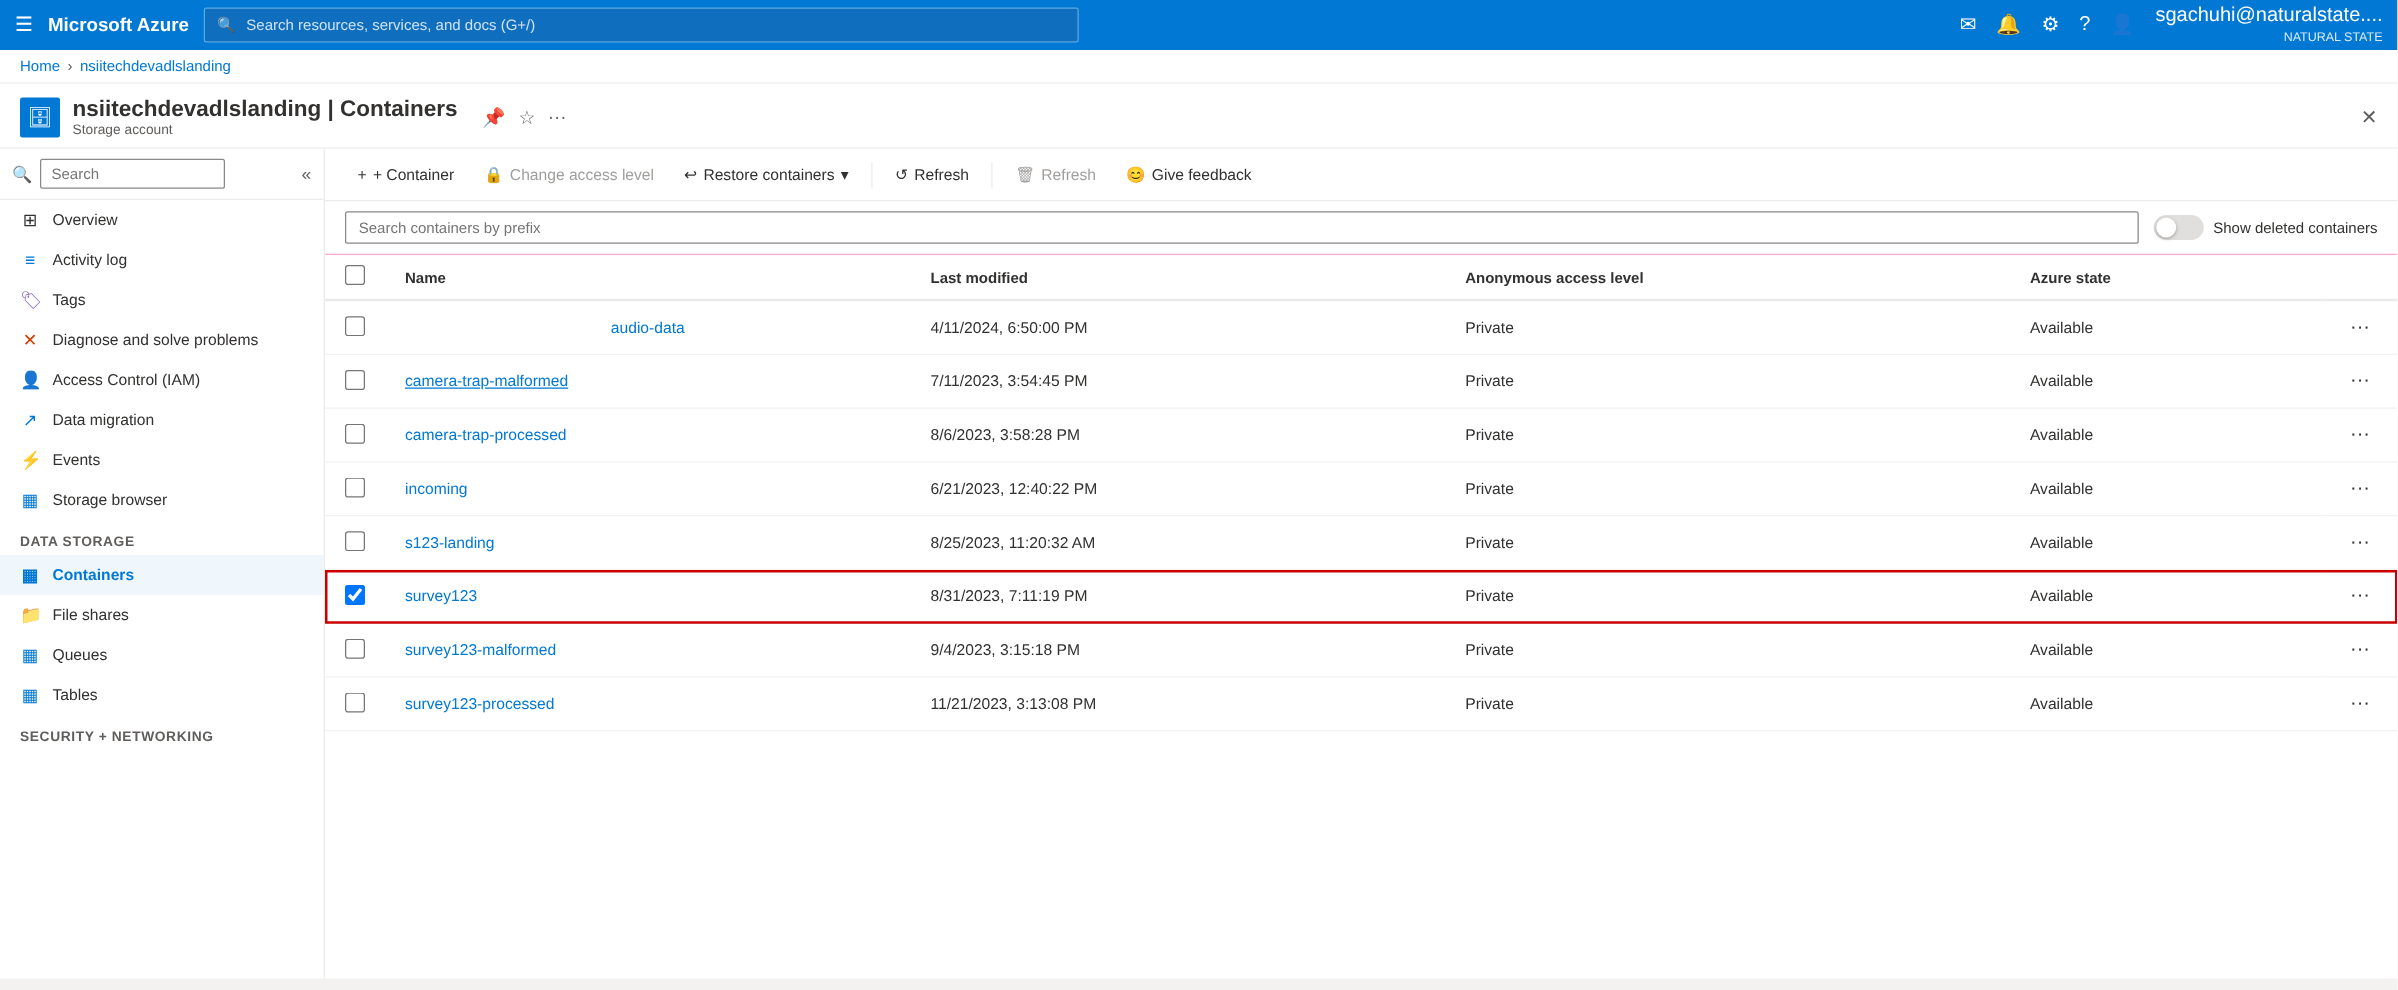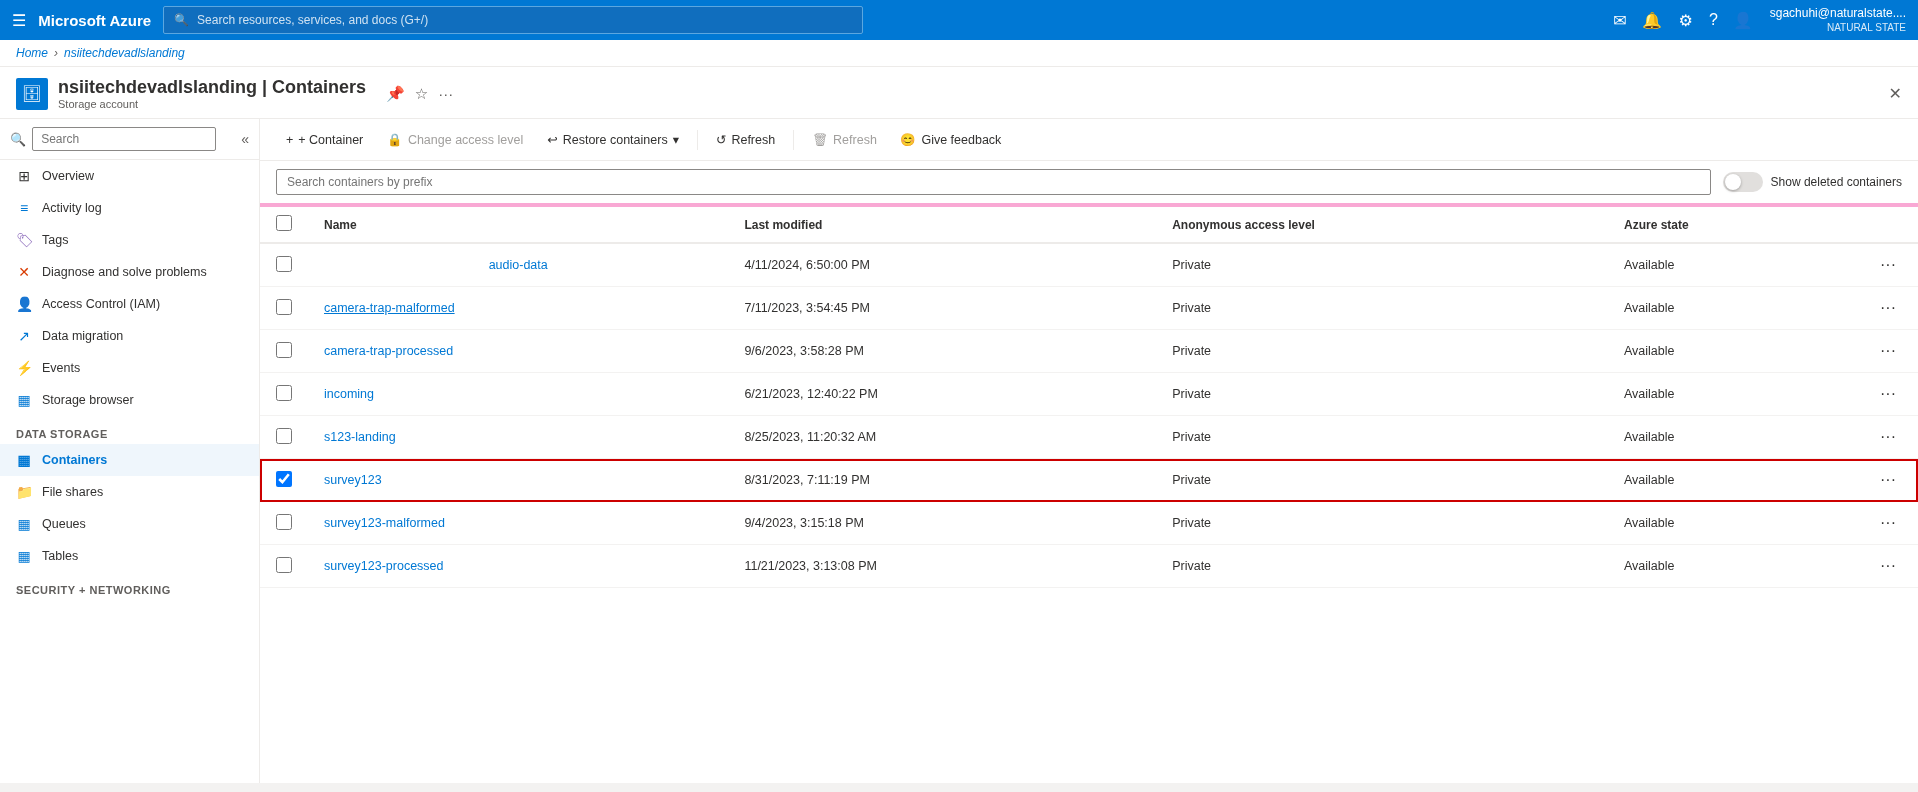--- a/index.html
+++ b/index.html
@@ -33,34 +33,33 @@
     }
     .top-bar-right {
       margin-left: auto;
       display: flex;
       align-items: center;
       gap: 16px;
       color: white;
     }
     .top-bar-right .icon-btn { font-size: 16px; cursor: pointer; }
     .user-info { font-size: 11px; text-align: right; line-height: 1.3; }
-    .user-info .email { font-size: 12px; }
+    .user-info .email { font-size: 16px; }
     .user-info .org { font-size: 10px; opacity: 0.85; }
 
     
     .breadcrumb {
       background: white;
       padding: 6px 16px;
       font-size: 12px;
       color: #0078d4;
       border-bottom: 1px solid #edebe9;
       display: flex;
       align-items: center;
       gap: 6px;
-      font-style: italic;
     }
     .breadcrumb .sep { color: #605e5c; }
     .breadcrumb .current { color: #0078d4; cursor: pointer; }
     .breadcrumb .home { cursor: pointer; }
 
     
     .page-header {
       background: white;
       padding: 10px 16px 8px;
       border-bottom: 1px solid #edebe9;
@@ -96,21 +95,21 @@
       border-bottom: 1px solid #edebe9;
       display: flex;
       align-items: center;
       gap: 6px;
     }
     .sidebar-search input {
       border: 1px solid #8a8886;
       border-radius: 2px;
       padding: 4px 8px;
       font-size: 12px;
-      width: 184px;
+      width: 148px;
     }
     .sidebar-collapse { color: #605e5c; cursor: pointer; font-size: 14px; margin-left: auto; }
 
     .nav-item {
       display: flex;
       align-items: center;
       padding: 8px 16px;
       gap: 10px;
       cursor: pointer;
       font-size: 12.5px;
@@ -156,21 +155,21 @@
       font-size: 12.5px;
       color: #323130;
       border-radius: 2px;
     }
     .toolbar-btn.disabled { color: #a19f9d; cursor: default; }
     .toolbar-divider { width: 1px; height: 20px; background: #edebe9; margin: 0 4px; }
 
     
     .container-search {
       padding: 8px 16px;
-      border-bottom: 4px solid #f9a8d4;
+      border-bottom: 1px solid #f9a8d4;
       display: flex;
       align-items: center;
       gap: 12px;
       flex-shrink: 0;
     }
     .container-search input {
       flex: 1;
       border: 1px solid #8a8886;
       border-radius: 2px;
       padding: 5px 10px;
@@ -409,21 +408,21 @@
     <td>Available</td>
     <td>
       <button class="more-btn">···</button>
     </td>
   </tr>
             <tr>
     <td>
       <input type="checkbox" class="row-checkbox " style="">
     </td>
     <td style="color:#0078d4;cursor:pointer;">camera-trap-processed</td>
-    <td>9/6/2023, 3:58:28 PM</td>
+    <td>8/6/2023, 3:58:28 PM</td>
     <td>Private</td>
     <td>Available</td>
     <td>
       <button class="more-btn">···</button>
     </td>
   </tr>
             <tr>
     <td>
       <input type="checkbox" class="row-checkbox " style="">
     </td>

